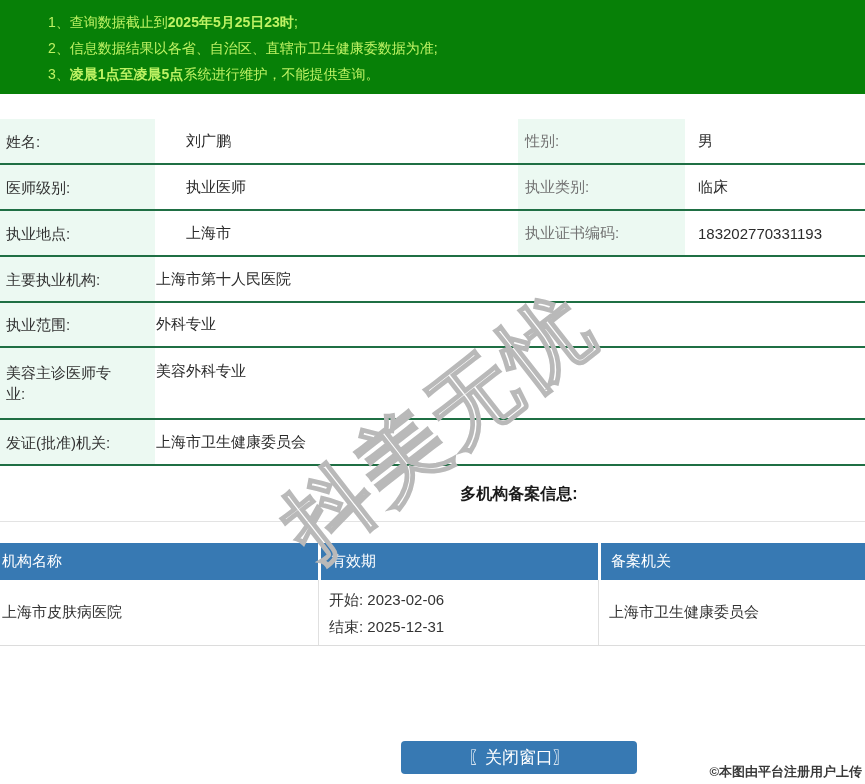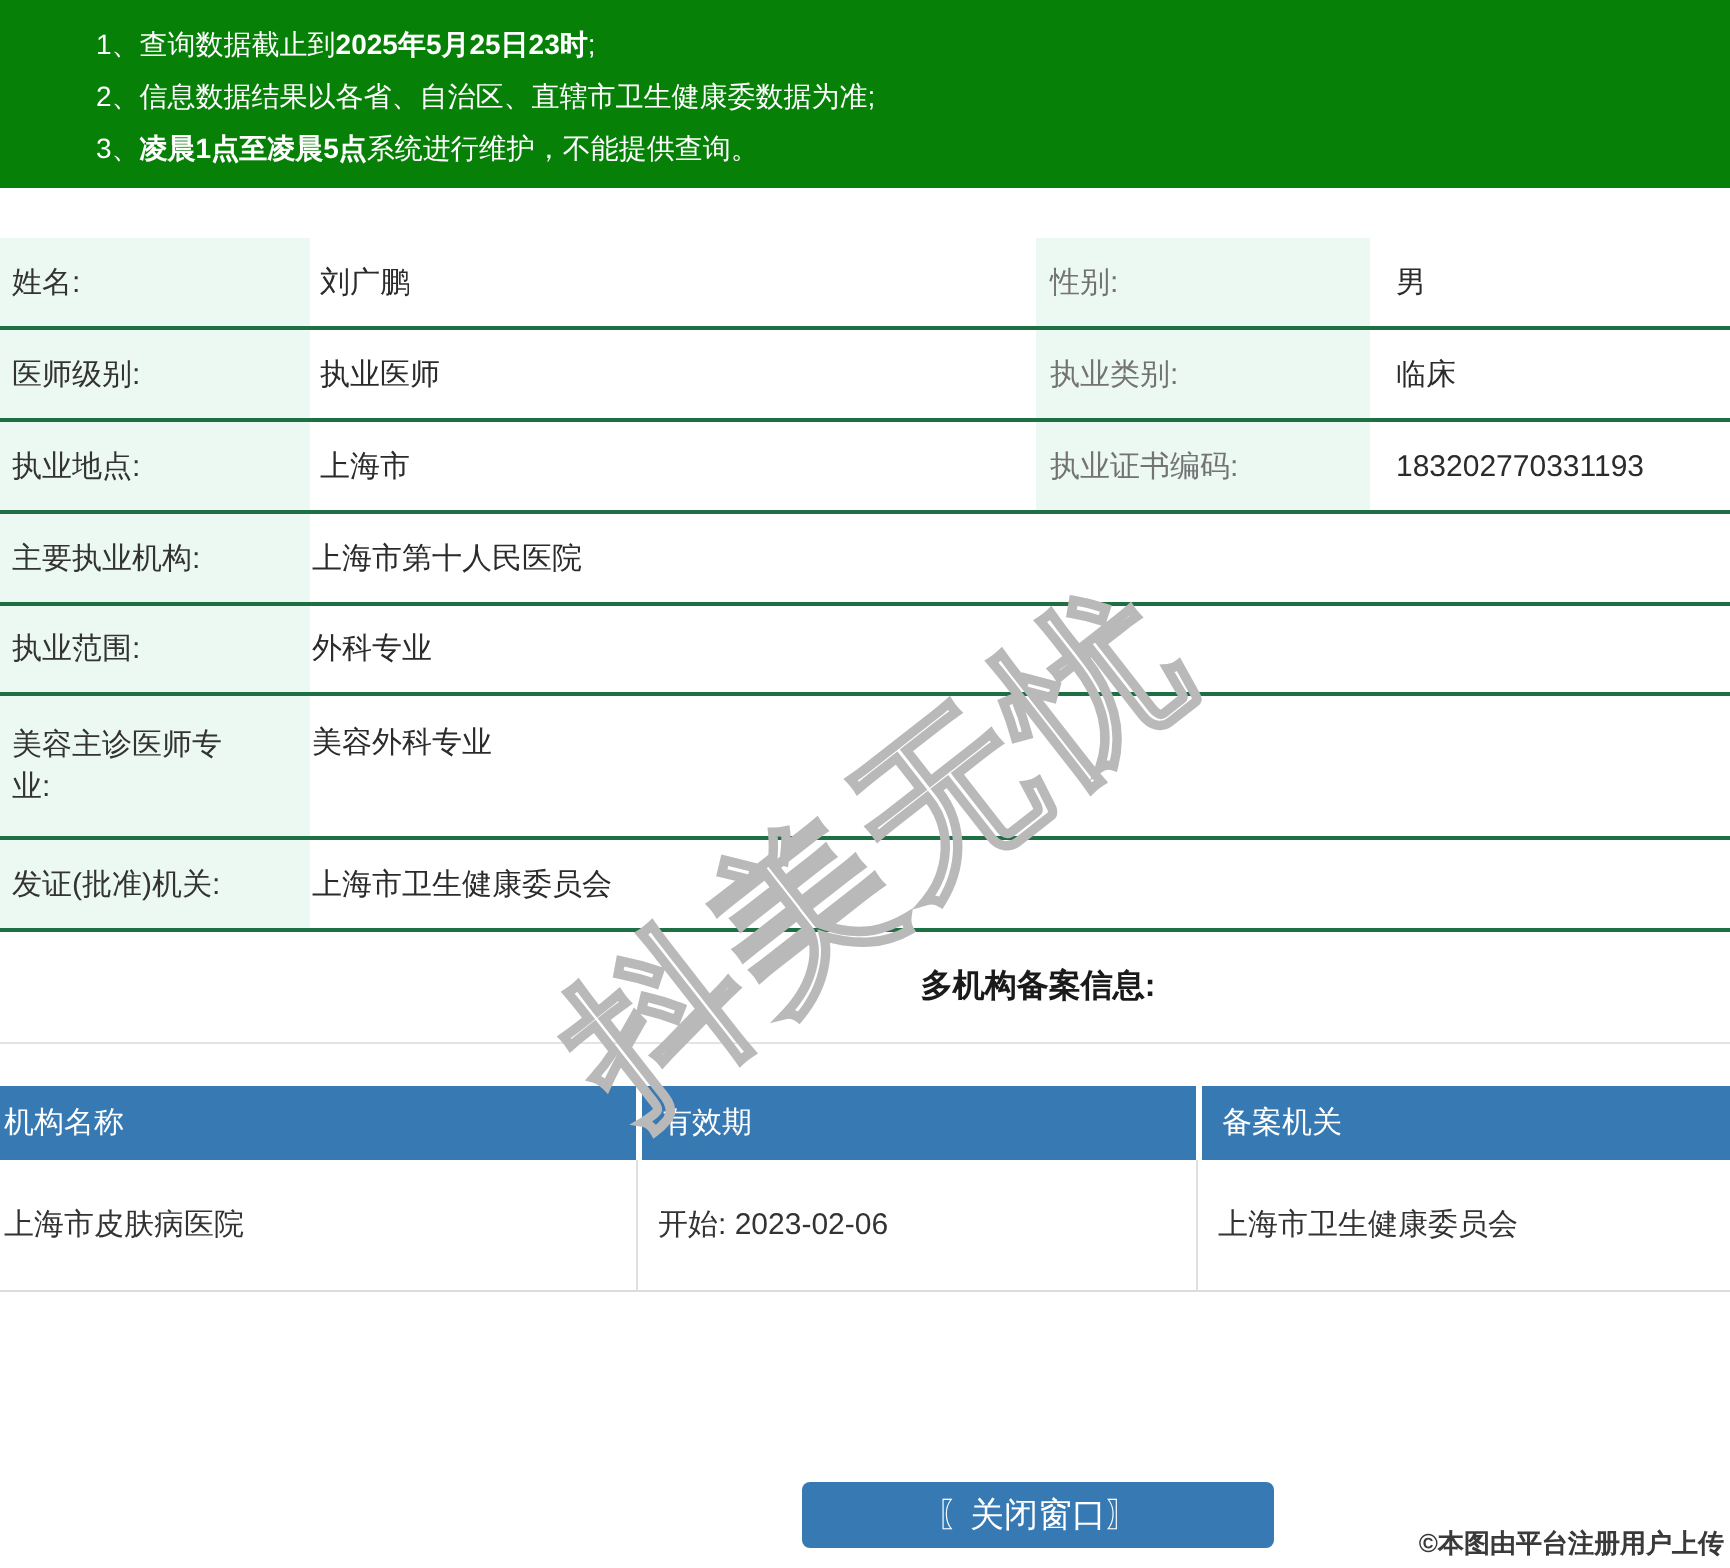--- a/index.html
+++ b/index.html
@@ -2,31 +2,31 @@
 <html><head>
 <meta charset="utf-8">
 <style>
   html,body{margin:0;padding:0;}
   body{
     width:865px;height:784px;overflow:hidden;position:relative;background:#fff;
     font-family:"Liberation Sans","DejaVu Sans",sans-serif;color:#2b2b2b;
   }
   
   .notice{
-    height:94px;box-sizing:border-box;background:#078007;color:#ffffff;
+    height:94px;box-sizing:border-box;background:#078007;color:#bef264;
     padding:9px 10px 0 48px;font-size:14px;line-height:26px;
   }
   .notice b{font-weight:bold;}
   
   .dtable{width:865px;margin-top:25px;}
   .drow{display:flex;border-bottom:2px solid #1f6f44;justify-content:flex-end;}
   .h44{height:44px;} .h43{height:43px;} .h70{height:70px;}
   .cell{display:flex;align-items:center;box-sizing:border-box;font-size:15px;}
   .lbl{width:155px;background:#ecf9f2;padding:0 34px 0 6px;color:#333;line-height:21px;}
-  .val1{width:363px;padding-left:5px;}
+  .val1{width:363px;padding-left:31px;}
   .lbl2{width:167px;background:#ecf9f2;padding:0 8px 0 7px;color:#737373;}
   .val2{flex:1;padding-left:13px;}
   .valfull{flex:1;padding-left:1px;}
   .row-tall .valfull{align-items:flex-start;padding-top:14px;}
   
   .inner{width:1038px;}
   .ftitle{margin-top:17px;text-align:center;font-size:16px;font-weight:bold;color:#1a1a1a;height:21px;line-height:21px;}
   .fdivider{margin-top:17px;border-top:1px solid #e3e3e3;height:0;}
   .ftable{margin-top:21px;}
   .fhead{display:flex;height:37px;background:#3779b3;color:#fff;font-size:15px;}
@@ -152,20 +152,21 @@
       <div class="fc fc1">机构名称</div>
       <div class="fc fc2">有效期</div>
       <div class="fc fc3">备案机关</div>
     </div>
     <div class="fbody">
       <div class="fc fc1">
           <span>上海市皮肤病医院</span>
         </div>
       <div class="fc fc2">
         <span>开始: 2023-02-06</span>
+        <span>结束: 2025-12-31</span>
       </div>
       <div class="fc fc3">
           <span>上海市卫生健康委员会</span>
         </div>
     </div>
   </div>
   <div class="btnwrap">
     <button class="closebtn">〖关闭窗口〗</button>
   </div>
 </div>

